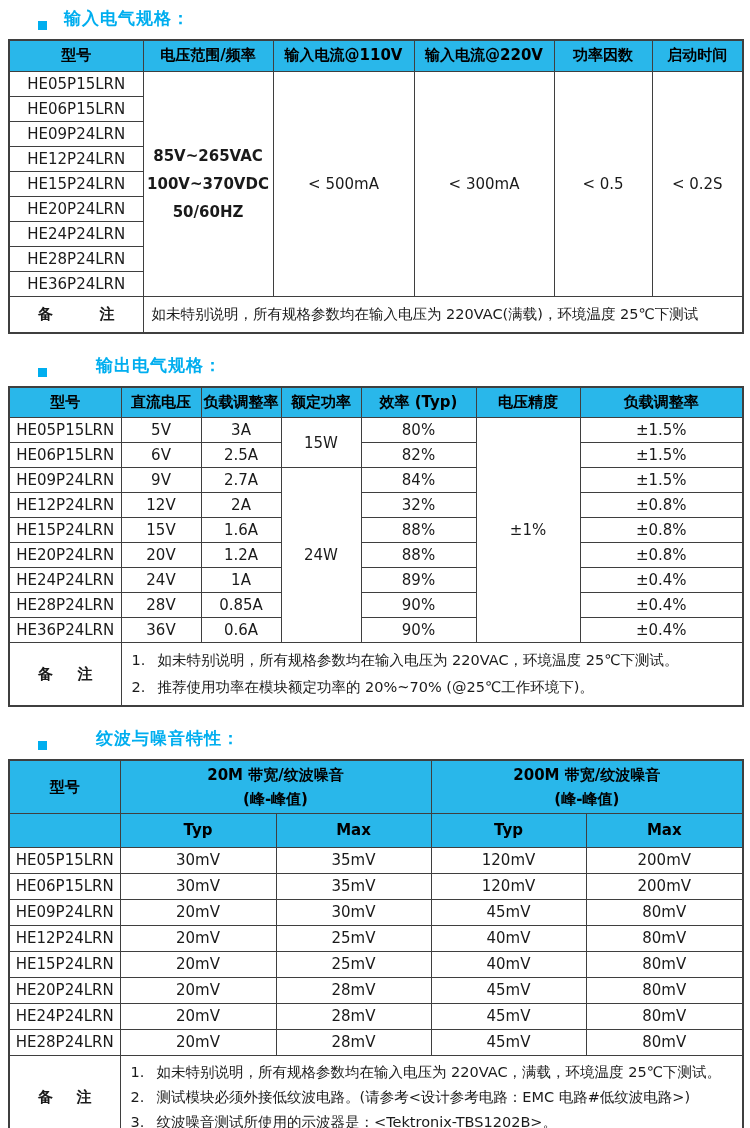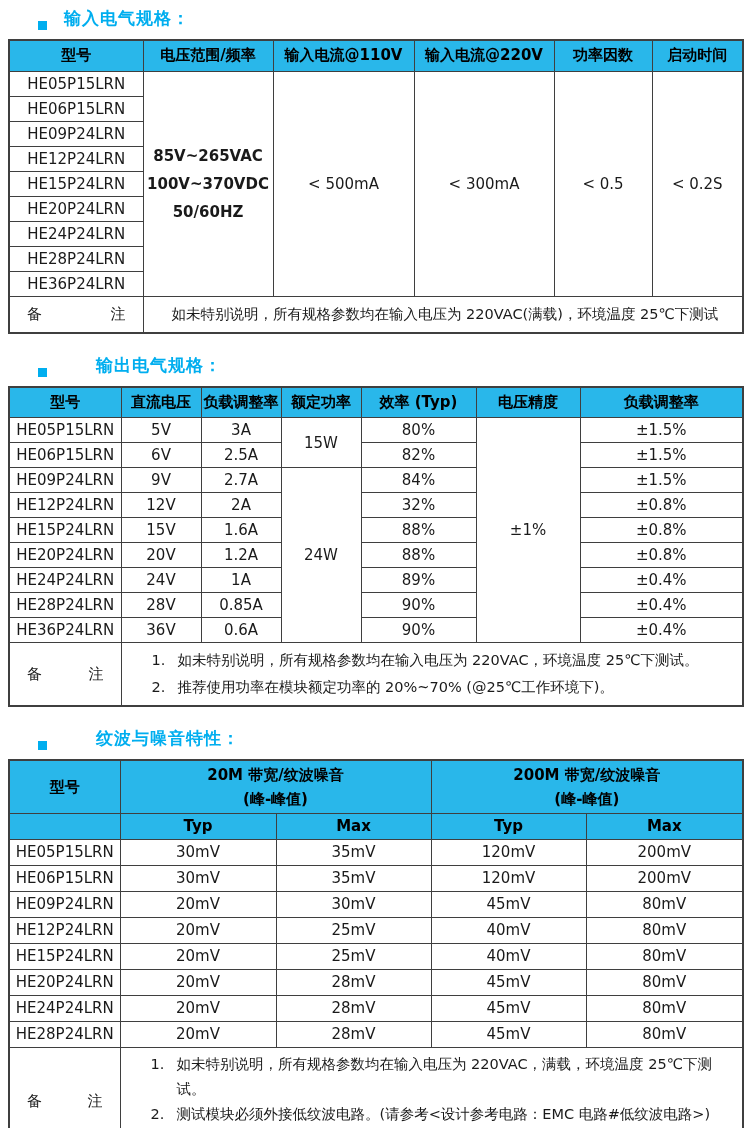--- a/index.html
+++ b/index.html
@@ -51,36 +51,36 @@
   }
   thead th {
     background: var(--header-bg);
     color: var(--header-text);
     font-weight: 600;
     height: 31px;
   }
   tbody td { background: #ffffff; height: 25px; }
 
   .t-ripple thead tr.h1 th { height: 53px; line-height: 24px; }
-  .t-ripple thead tr.h2 th { height: 26px; }
+  .t-ripple thead tr.h2 th { height: 34px; }
   .t-ripple tbody td { height: 26px; }
 
   .pre-line { white-space: pre-line; }
   .v-range { line-height: 28px; font-size: 15px; font-weight: bold; }
 
   .note-row td { height: 29px; }
   .note-label {
     text-align: justify;
     text-align-last: justify;
-    padding: 0 17px;
-    font-weight: 400;
+    padding: 0 28px;
+    font-weight: 700;
   }
   .note-text {
     text-align: left;
-    padding: 4px 6px 4px 28px;
+    padding: 4px 6px 4px 8px;
     font-size: 14.5px;
   }
   .note-line {
     display: flex;
     align-items: baseline;
     line-height: 27px;
     text-align: left;
   }
   .note-line .num { flex: 0 0 28px; text-align: left; padding-left: 2px; }
   .t-ripple .note-line { line-height: 25px; }

